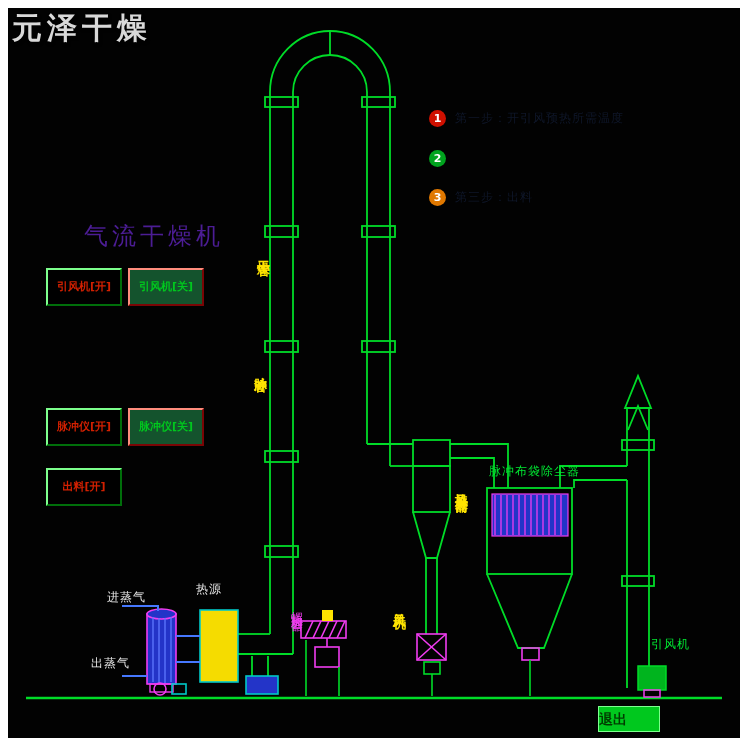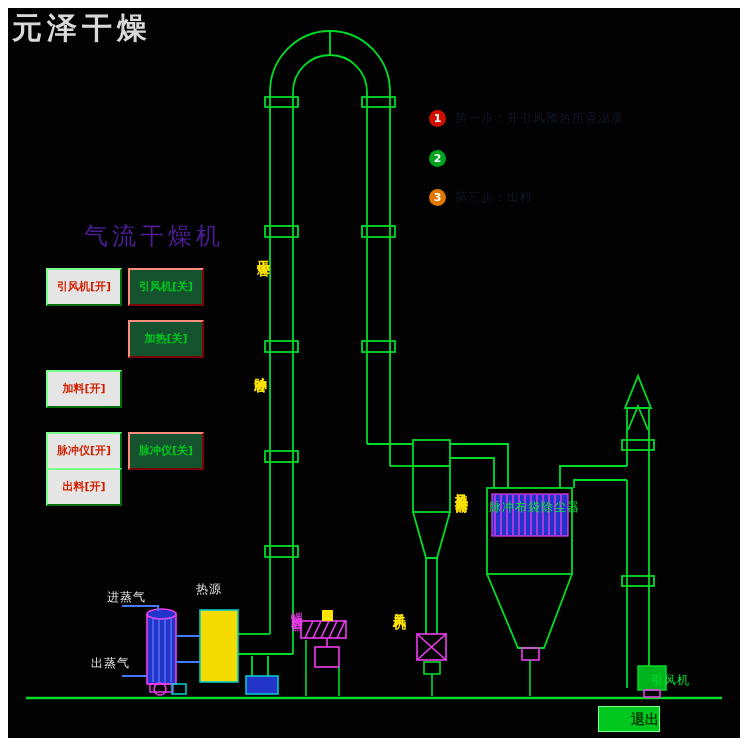--- a/index.html
+++ b/index.html
@@ -6,36 +6,36 @@
   body { background:#ffffff; font-family:"DejaVu Sans","Liberation Sans",sans-serif; }
   .page { position:relative; width:750px; height:750px; background:#ffffff; overflow:hidden; }
   .screen { position:absolute; left:8px; top:8px; right:10px; bottom:12px; background:#020202; }
   .diagram { position:absolute; left:0; top:0; }
   .watermark, .title, .btn, .step, .lbl, .exit { position:absolute; }
   .watermark { left:12px; top:8px; font-size:30px; font-weight:bold; color:#d9d9d9;
                letter-spacing:5px; text-shadow:1px 2px 3px rgba(0,0,0,.7); }
   .title { left:68px; top:220px; font-size:24px; font-weight:normal; color:#4c1d95; letter-spacing:4px;margin-left:16px; }
   .btn { width:76px; height:38px; line-height:34px; text-align:center; font-size:11px;
          font-weight:bold; cursor:pointer; border:2px solid; }
-  .btn.on  { left:46px;  background:#e5e5e5; color:#d22000; border-color:#7dff8d #006e0a #006e0a #7dff8d; }
+  .btn.on  { left:46px;  background:#000000; color:#d22000; border-color:#7dff8d #006e0a #006e0a #7dff8d; }
   .btn.off { left:128px; background:#14532d; color:#00c81e; border-color:#ff8d7d #7a0505 #7a0505 #ff8d7d; }
-  .r1{top:268px} .r2{top:320px} .r3{top:370px} .r4{top:432px} .r5{top:468px}
+  .r1{top:268px} .r2{top:320px} .r3{top:370px} .r4{top:408px} .r5{top:468px}
   .step { left:429px; display:flex; align-items:center; gap:9px; height:18px; }
   .dot { width:17px; height:17px; border-radius:50%; color:#fff; font-size:11px; font-weight:bold;
          text-align:center; line-height:17px; flex:0 0 17px; }
   .s1{background:#cf1000} .s2{background:#00a31e} .s3{background:#e07800}
   .step-text { color:#0f172a; font-size:12px; white-space:nowrap; letter-spacing:1px; }
   .lbl { font-size:12px; letter-spacing:1px; white-space:nowrap; }
   .v { writing-mode:vertical-rl; text-orientation:upright; letter-spacing:2px; font-size:13px; }
   .yellow { color:#ffe400; font-weight:bold; }
-  .green  { color:#00e832;margin-top:36px; }
+  .green  { color:#00e832; }
   .magenta{ color:#f03cf0; }
   .white  { color:#e8e8e8; }
   .exit { left:598px; top:706px; width:62px; height:26px; background:#00c81e; color:#003b00;
-          font-size:14px; font-weight:bold; text-align:right; line-height:24px; cursor:pointer;
+          font-size:14px; font-weight:bold; text-align:left; line-height:24px; cursor:pointer;
           border:1px solid #7dff8d; }
 </style>
 </head>
 <body>
 
 <div class="page">
   <div class="screen"></div>
 
   <svg class="diagram" width="750" height="750" viewBox="0 0 750 750">
 
@@ -171,22 +171,20 @@
       <circle cx="160" cy="689" r="6" stroke="#f03cf0"></circle>
       <rect x="172" y="684" width="14" height="10"></rect>
     </g>
   </svg>
 
   <div class="watermark">元泽干燥</div>
   <div class="title">气流干燥机</div>
 
   <div class="btn on r1">引风机[开]</div>
   <div class="btn off r1">引风机[关]</div>
-  <div class="btn off r2">加热[关]</div>
-  <div class="btn on r3">加料[开]</div>
   <div class="btn on r4">脉冲仪[开]</div>
   <div class="btn on r5">出料[开]</div>
   <div class="btn off r4">脉冲仪[关]</div>
 
   <div class="step" style="top:109px">
     <span class="dot s1">1</span>
     <span class="step-text">第一步：开引风预热所需温度</span>
   </div>
   <div class="step" style="top:149px">
     <span class="dot s2">2</span>

